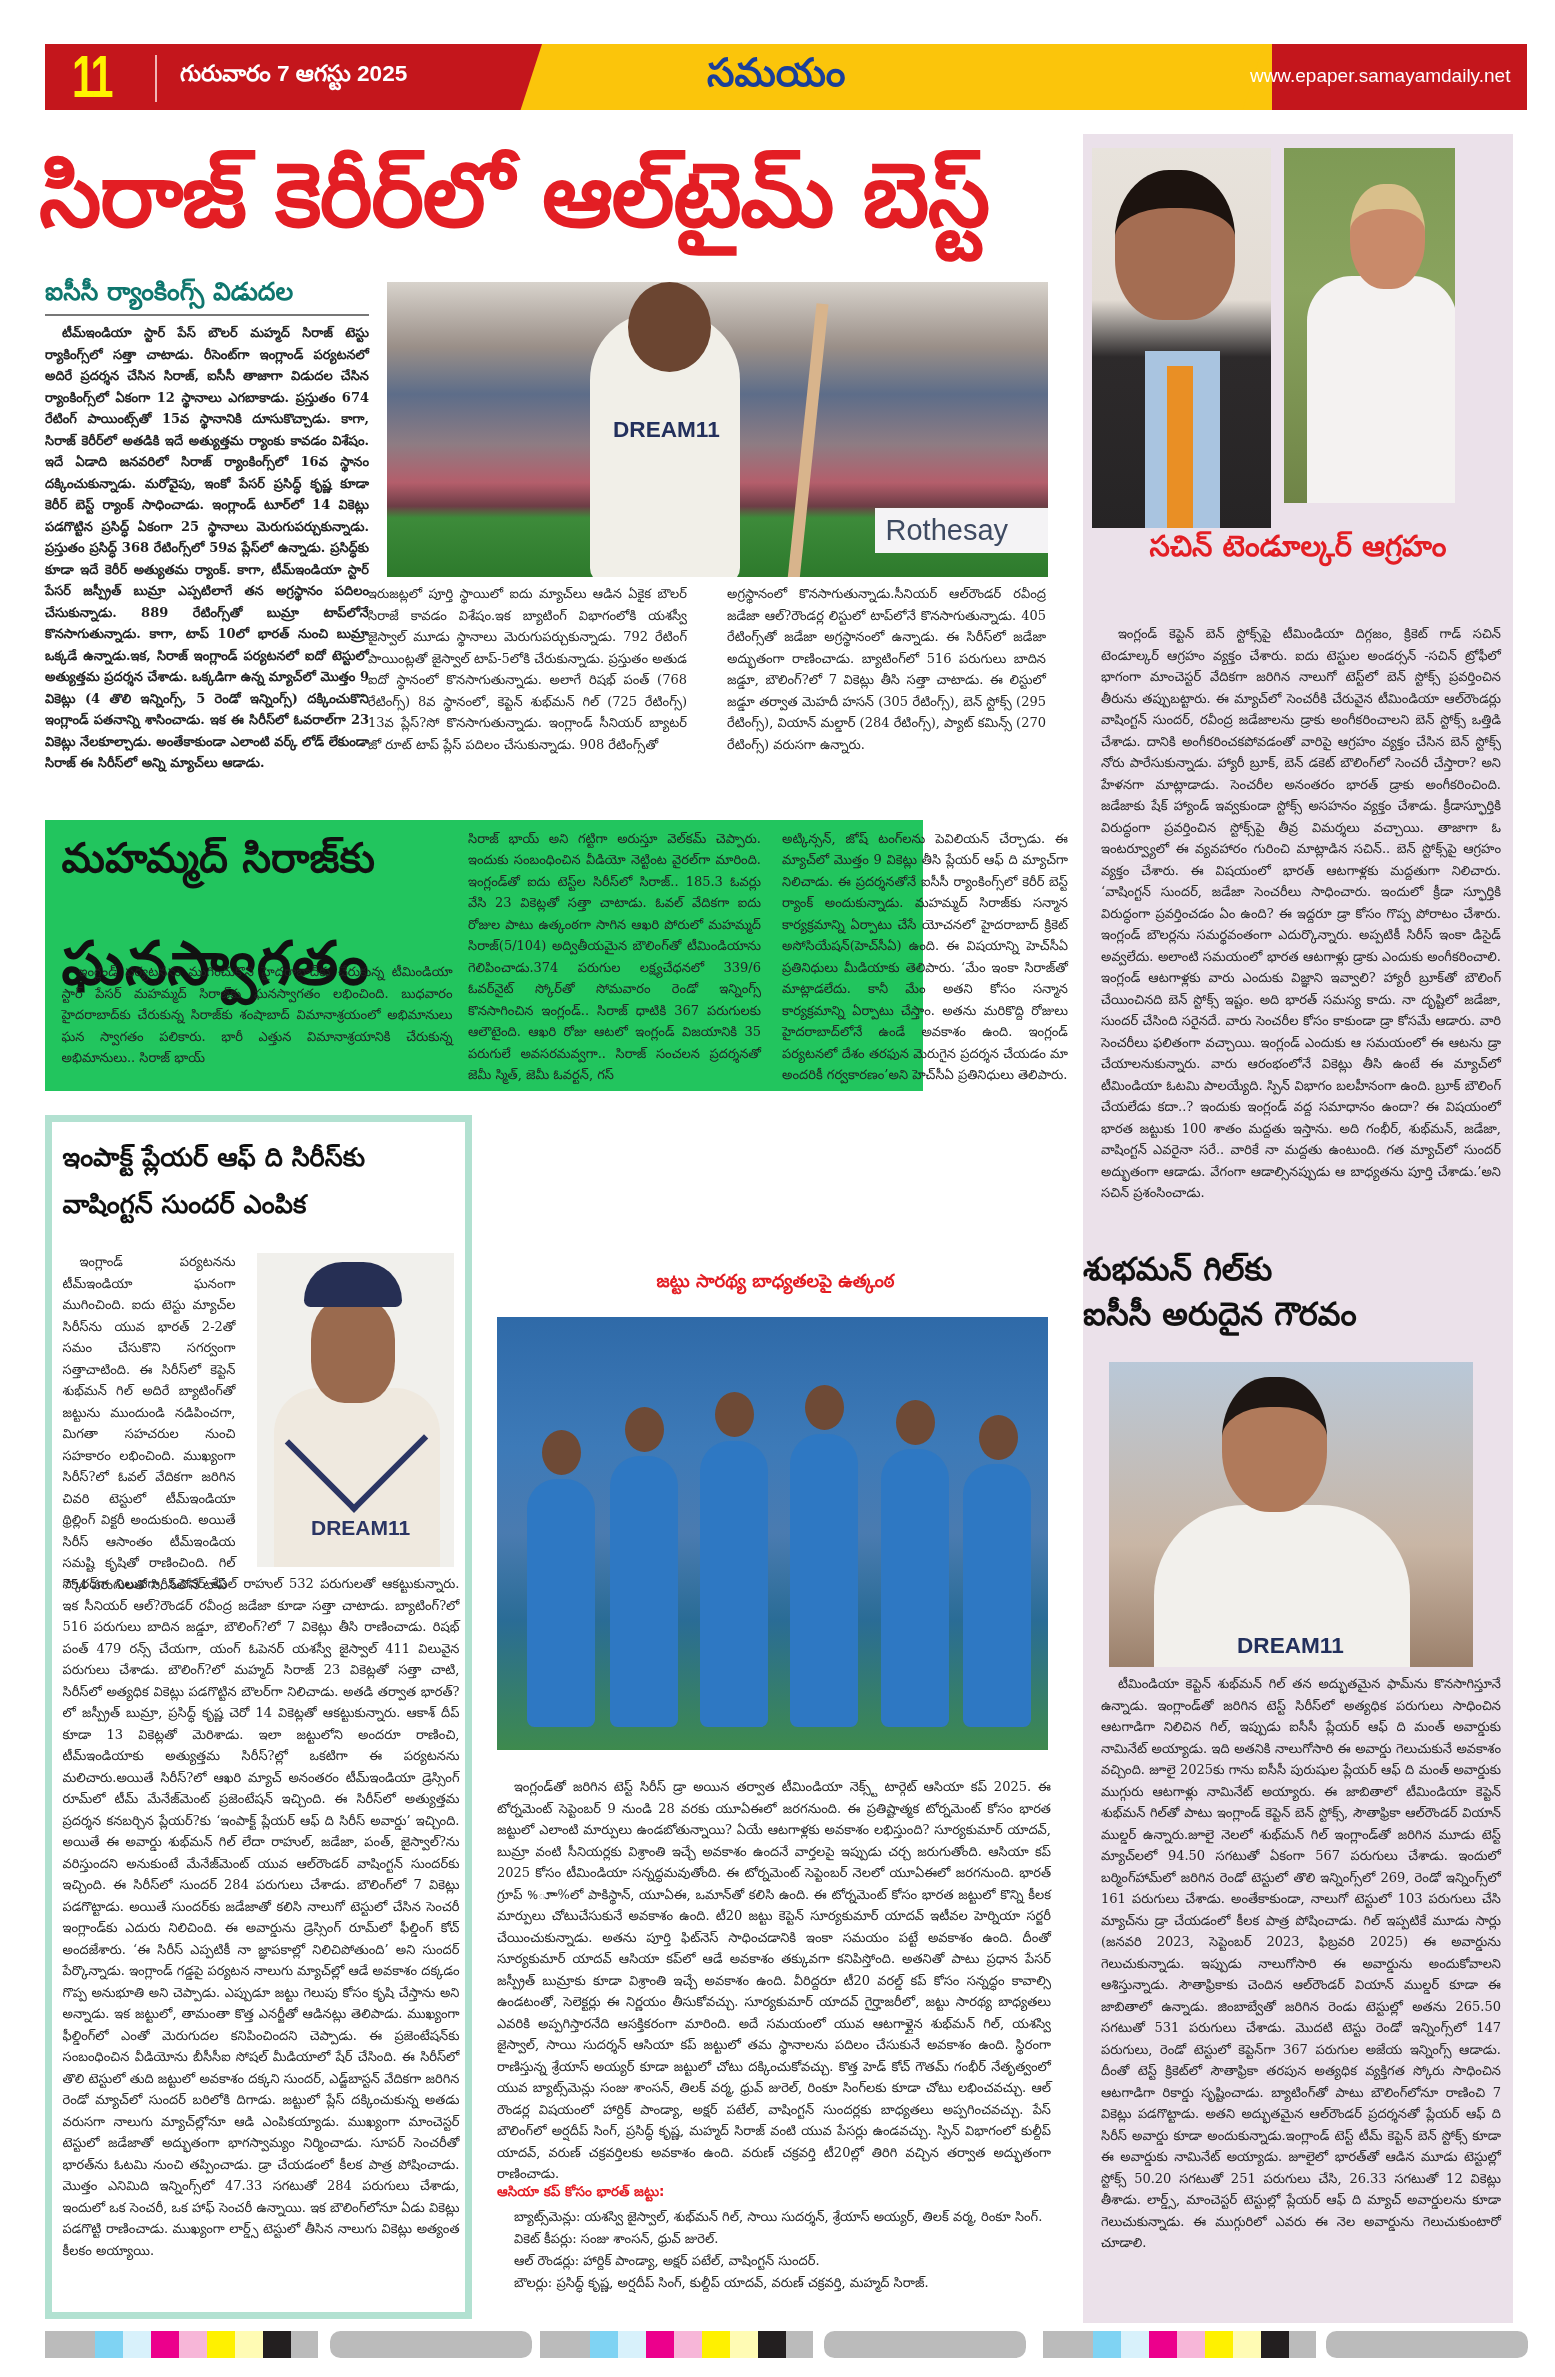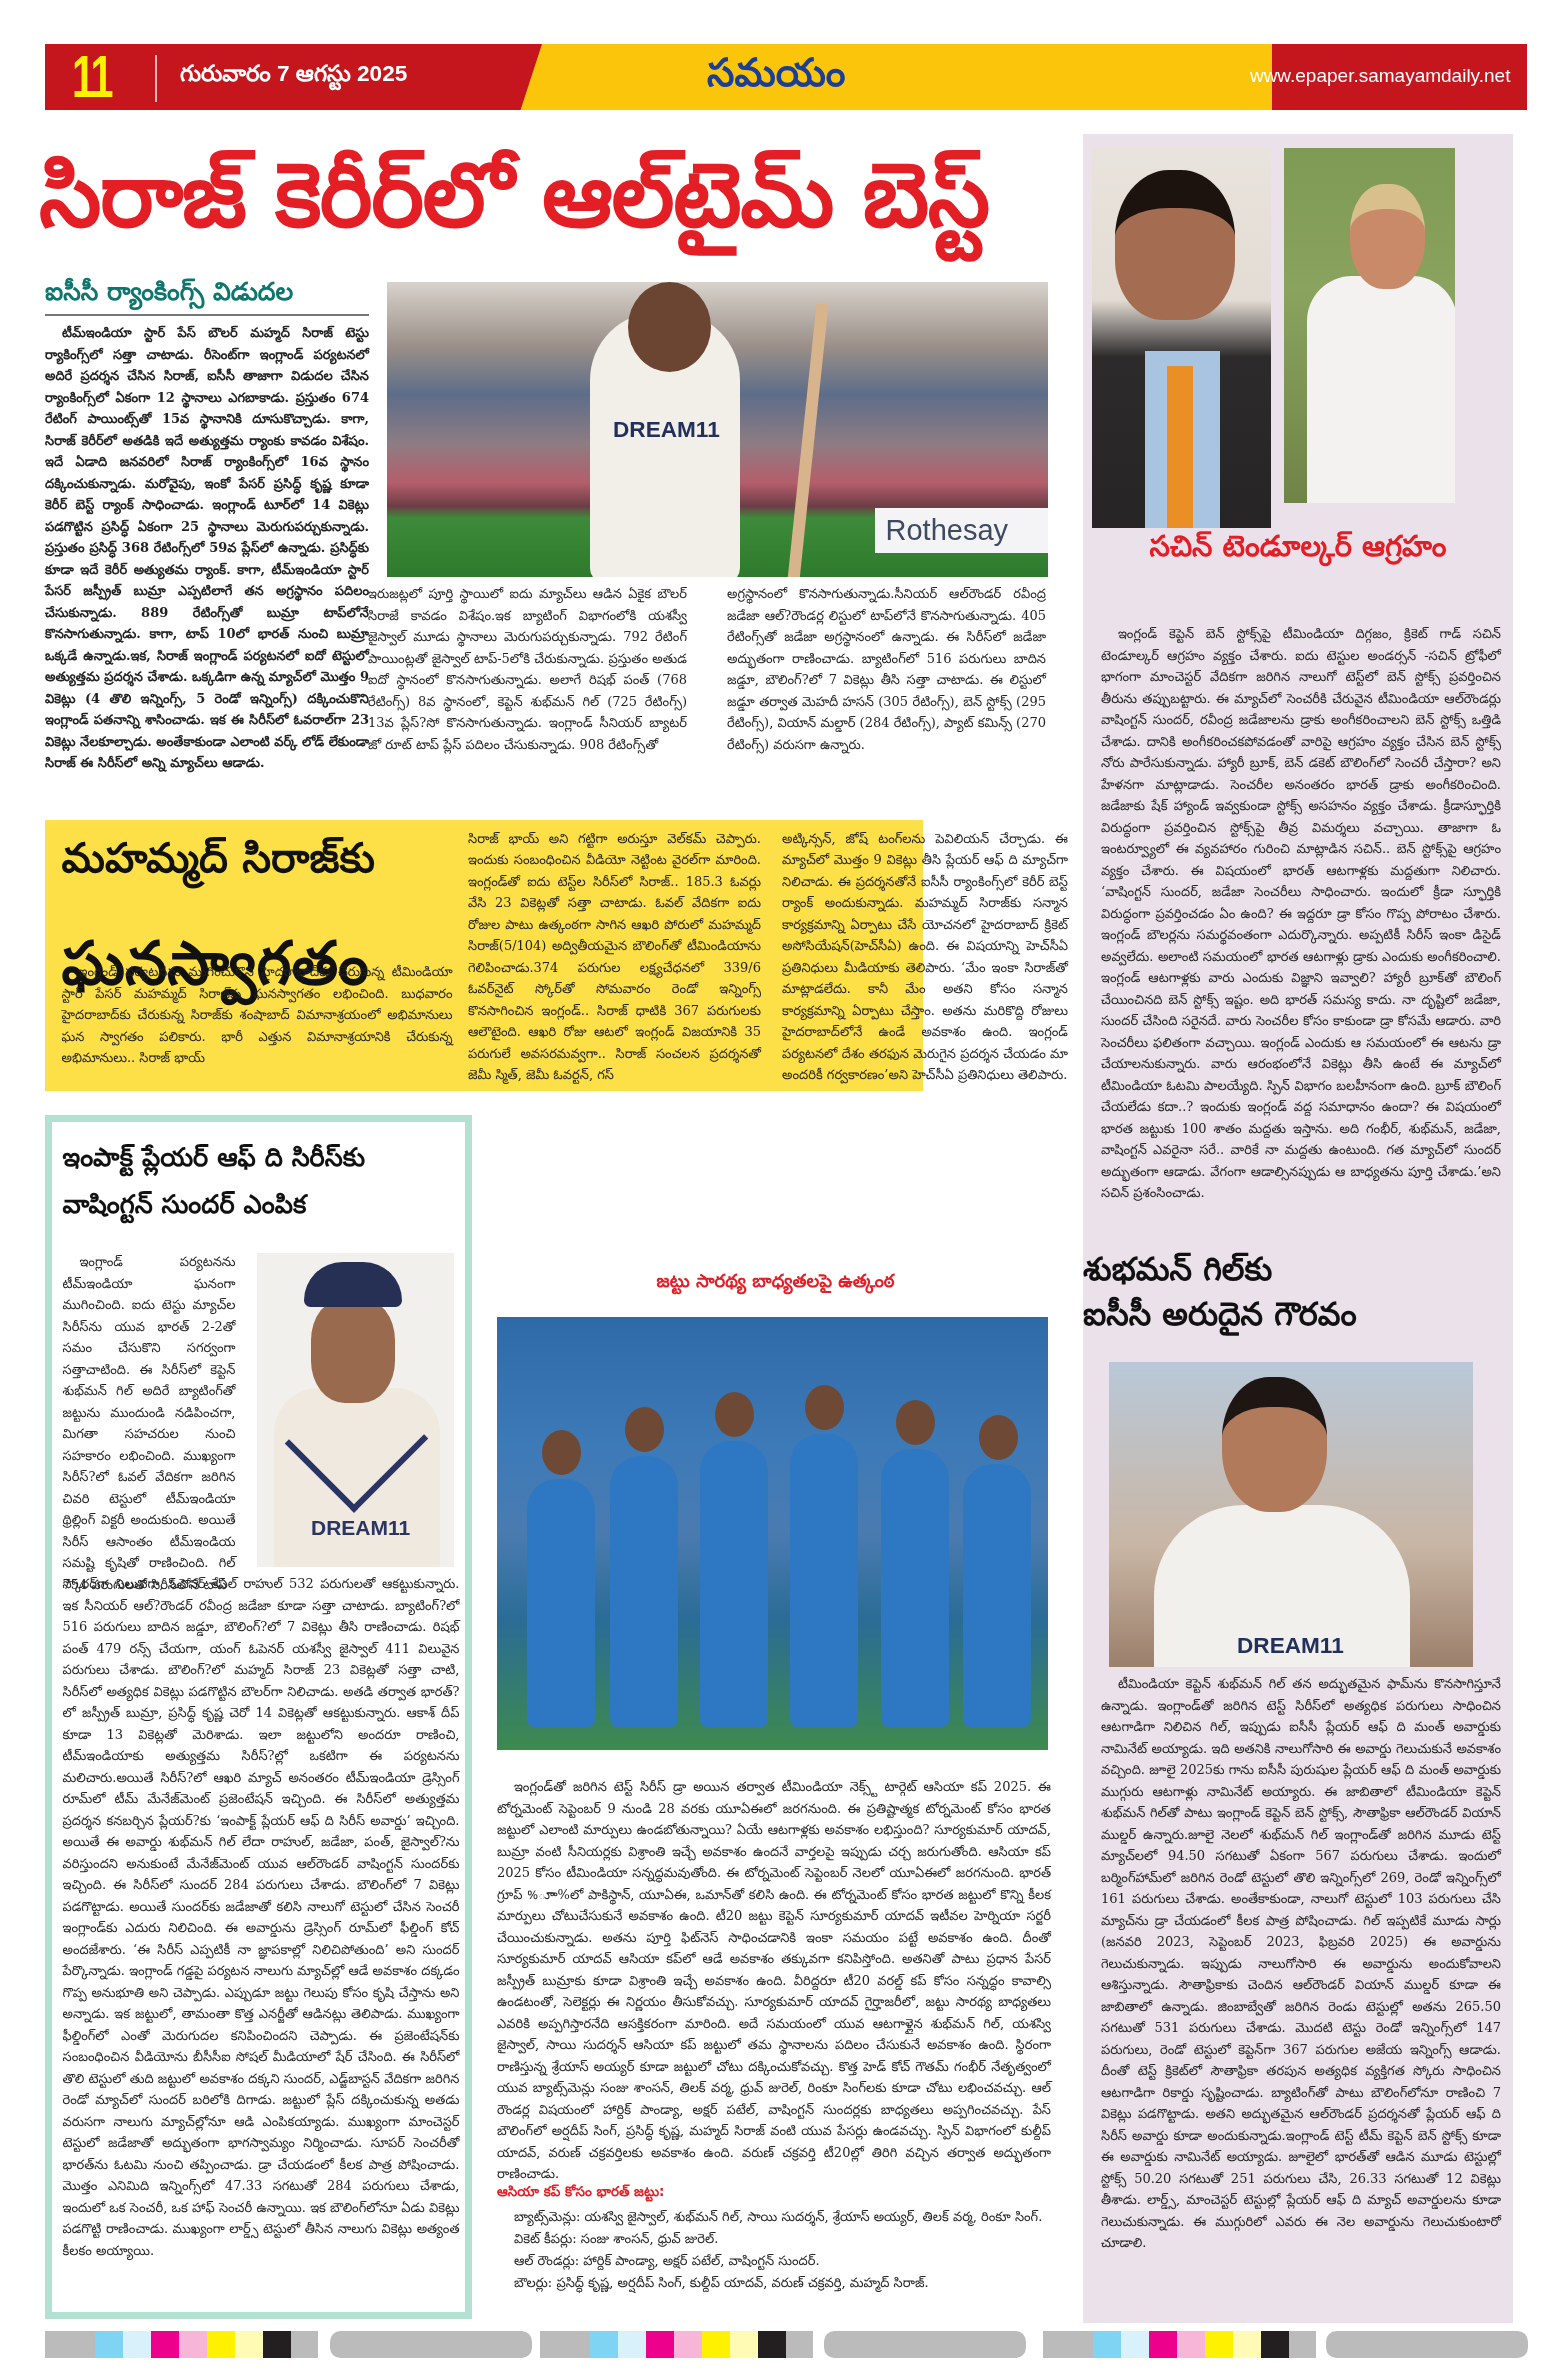--- a/index.html
+++ b/index.html
@@ -32,21 +32,21 @@
      background: linear-gradient(180deg, #d8d3cc 0%, #9a8f88 22%, #5d6d89 38%, #8e7c83 55%, #b45e6b 68%, #6d3d46 76%, #3d8b3a 80%, #2d7a2c 100%); }
   .photo-siraj .player { position: absolute; left: 203px; top: 30px; width: 150px; height: 271px; background: #f1efe8; border-radius: 68px 68px 15px 15px; }
   .photo-siraj .head { position: absolute; left: 241px; top: 0; width: 83px; height: 90px; background: #6b4531; border-radius: 50%; }
   .photo-siraj .stump { position: absolute; left: 415px; top: 21px; width: 12px; height: 278px; background: #d8b48c; transform: rotate(6deg); }
   .photo-siraj .banner { position: absolute; right: 0; top: 226px; width: 173px; height: 45px; background: #f4f3f5; color: #3e4a61; font-family: "Liberation Sans", sans-serif; font-size: 29px; padding: 6px 10.5px; }
   .photo-siraj .jersey { position: absolute; left: 226px; top: 135px; font-family: "Liberation Sans", sans-serif; font-weight: bold; font-size: 22.6px; color: #23305c; }
   .col-2 { position: absolute; left: 368px; top: 583px; width: 319px; }
   .col-3 { position: absolute; left: 727px; top: 583px; width: 319px; }
 
   
-  .blue-box { position: absolute; left: 45px; top: 820px; width: 878px; height: 271px; background: #fde047; }
+  .blue-box { position: absolute; left: 45px; top: 820px; width: 878px; height: 271px; background: #22c55e; }
   .blue-head { position: absolute; left: 16.6px; top: 10.5px; width: 391px; font-family: "DejaVu Serif", serif; font-weight: bold; color: #111; }
   .blue-head .l1 { font-size: 41px; line-height: 54px; }
   .blue-head .l2 { font-size: 60px; line-height: 75px; margin-top: 41px; }
   .blue-col-1 { position: absolute; left: 16.6px; top: 141px; width: 391px; }
   .blue-col-2 { position: absolute; left: 423px; top: 7.5px; width: 293px; }
   .blue-col-3 { position: absolute; left: 737px; top: 7.5px; width: 286px; }
 
   
   .pink-box { position: absolute; left: 1083px; top: 134px; width: 430px; height: 2189px; background: #ebe1ea; }
   .photo-sachin { position: absolute; left: 9px; top: 13.5px; width: 179px; height: 380px; overflow: hidden;

